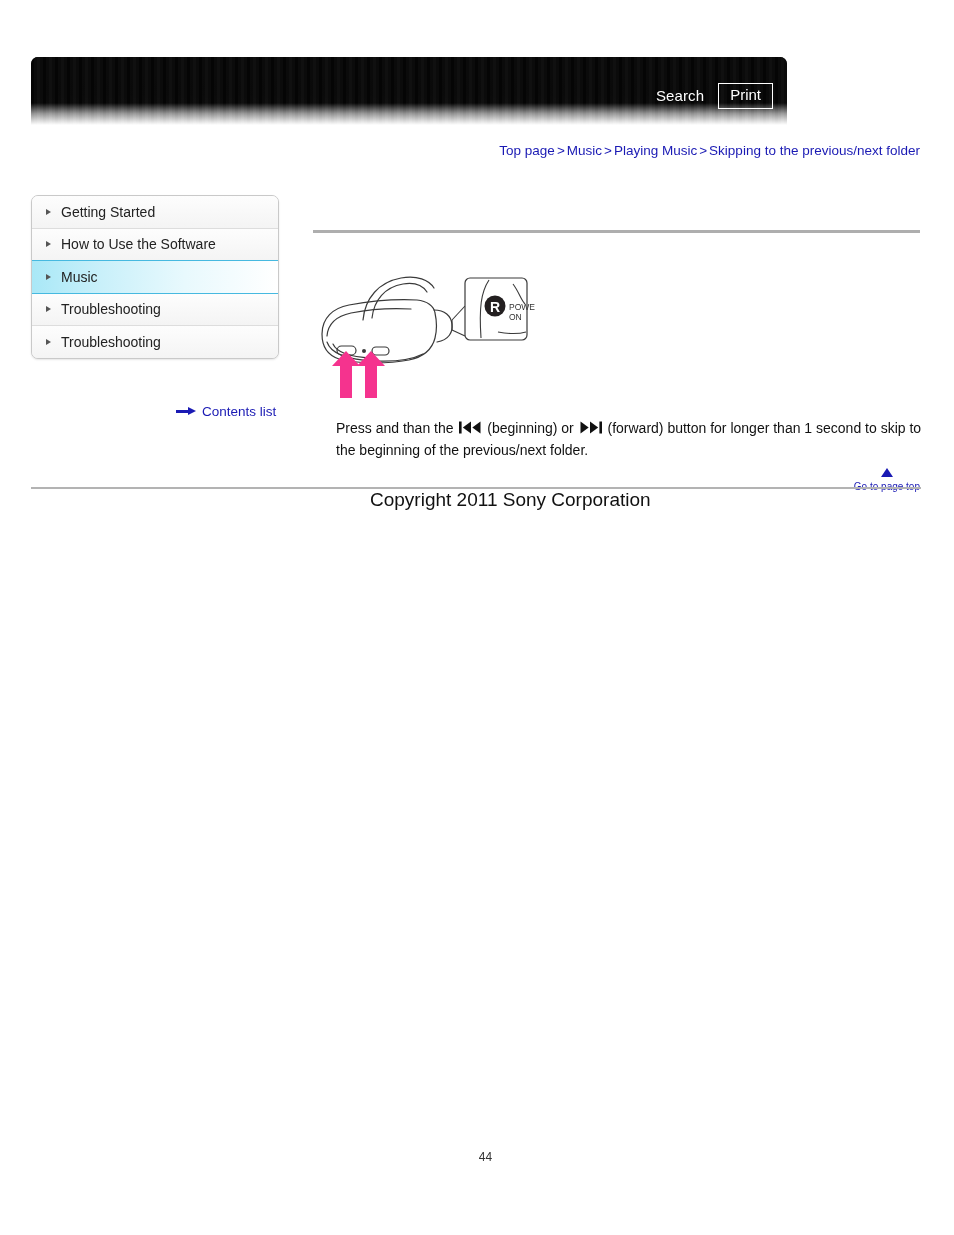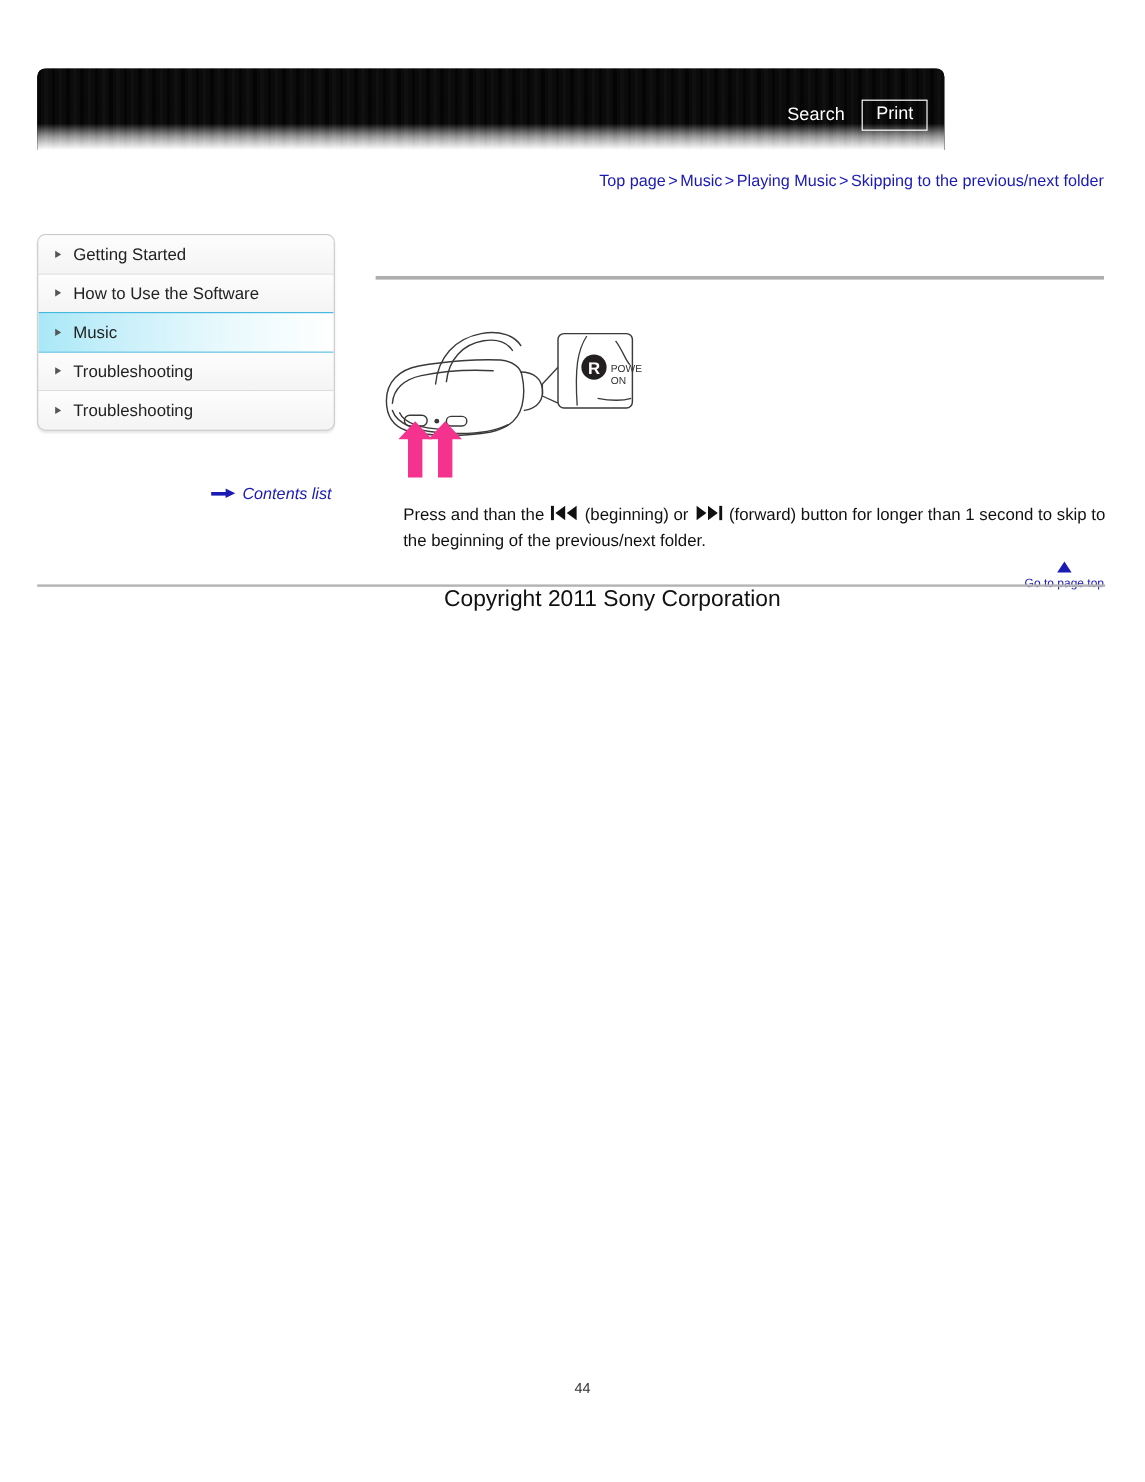--- a/index.html
+++ b/index.html
@@ -132,21 +132,20 @@
   .contents-link {
     position: absolute;
     left: 176px;
     top: 404px;
     display: flex;
     align-items: center;
     gap: 6px;
     font-size: 13.5px;
     color: #1a1ab4;
     cursor: pointer;
-    font-style: italic;
   }
   .arrow-right-icon {
     width: 20px; height: 9px;
     position: relative;
     flex: none;
   }
   .arrow-right-icon:before {
     content: "";
     position: absolute;
     left: 0; top: 3px;

